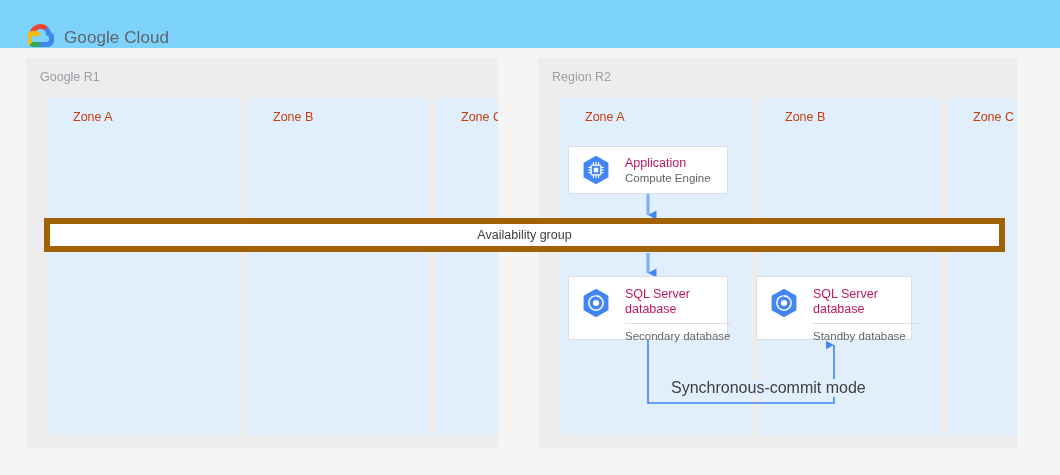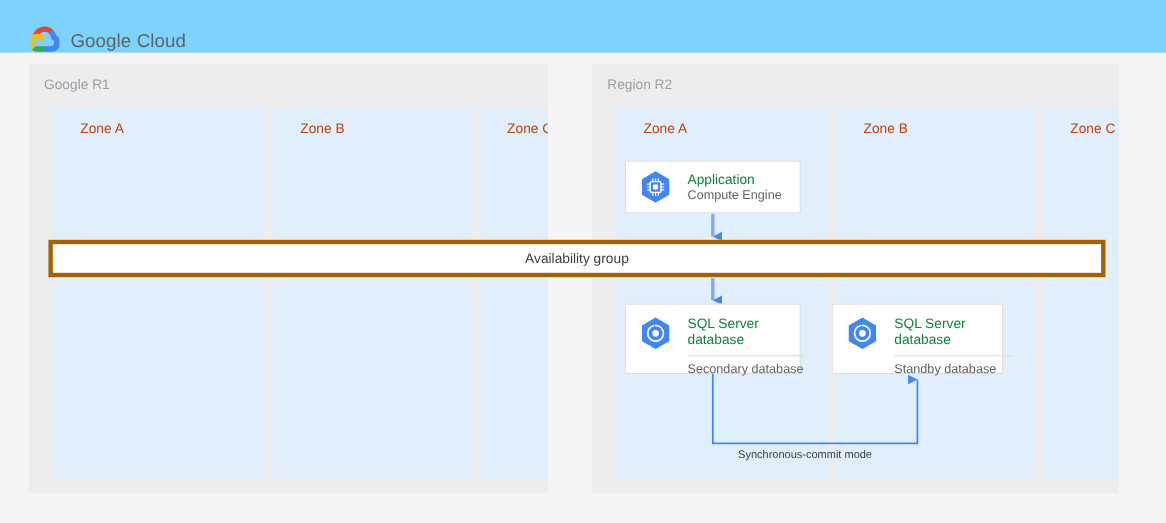--- a/index.html
+++ b/index.html
@@ -88,21 +88,21 @@
     border: 1px solid #dadce0;
     box-sizing: border-box;
     display: flex;
     align-items: flex-start;
     z-index: 5;
   }
   .node-icon { flex: 0 0 auto; width: 34px; height: 34px; display: block; }
   .node-text { margin-left: 12px; padding-top: 1px; }
   .node-title {
     font-size: 12.5px;
-    color: #15803d;
+    color: #be185d;
     line-height: 15px;
     white-space: pre-line;
   }
   .node-sub {
     font-size: 11.5px;
     color: #5f6368;
     line-height: 15px;
   }
   .node-divider {
     height: 1px;
@@ -124,21 +124,21 @@
     left: 756px; top: 228px; width: 156px; height: 64px;
     padding: 9px 10px;
   }
 
   
   #availability-group {
     position: absolute;
     left: 44px; top: 170px;
     width: 961px; height: 34px;
     background: #ffffff;
-    border: 4px solid #a16207;
+    border: 6px solid #a16207;
     box-sizing: border-box;
     display: flex;
     align-items: center;
     justify-content: center;
     z-index: 6;
   }
   #availability-group-label {
     font-size: 12.5px;
     color: #3c4043;
   }
@@ -146,22 +146,22 @@
   
   #connectors {
     position: absolute;
     left: 0; top: 0;
     width: 1060px; height: 427px;
     z-index: 4;
     pointer-events: none;
   }
   #sync-commit-label {
     position: absolute;
-    left: 666px; top: 360px;
-    font-size: 10px;
+    left: 666px; top: 331px;
+    font-size: 16px;
     color: #3c4043;
     background: #e1effc;
     padding: 0 5px;
     z-index: 7;
     white-space: nowrap;
   }
 </style>
 </head>
 <body>
 

